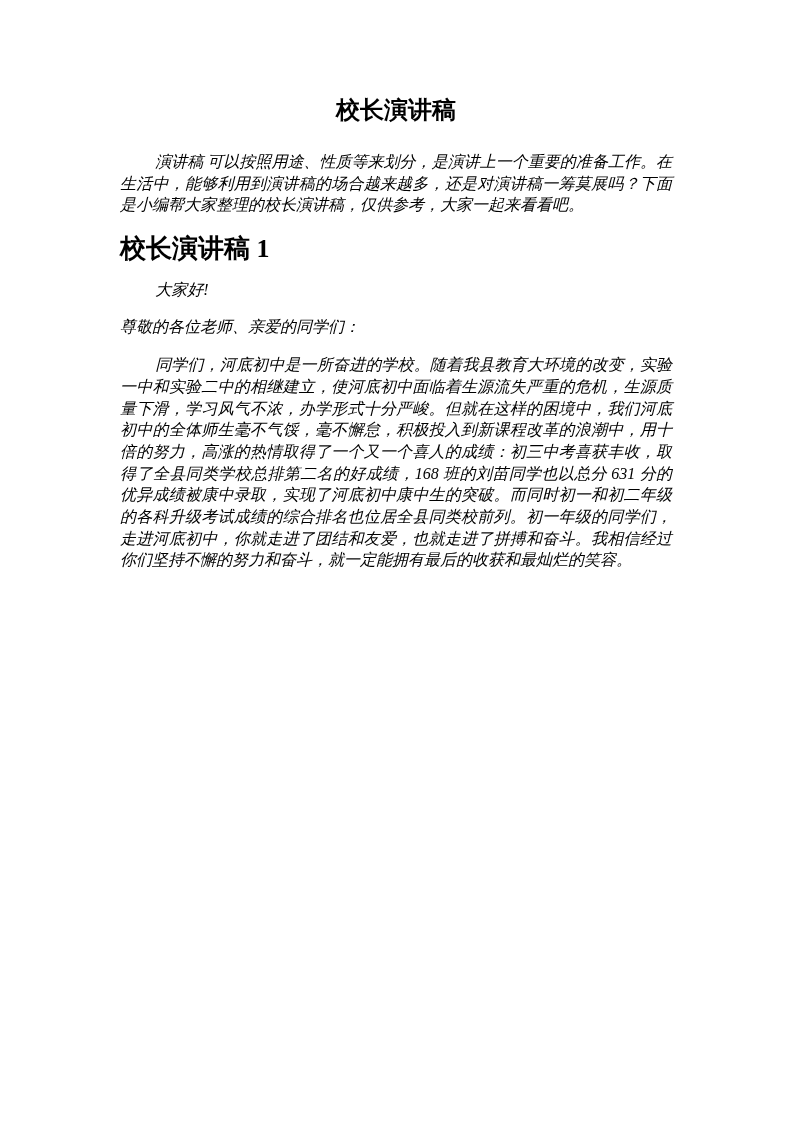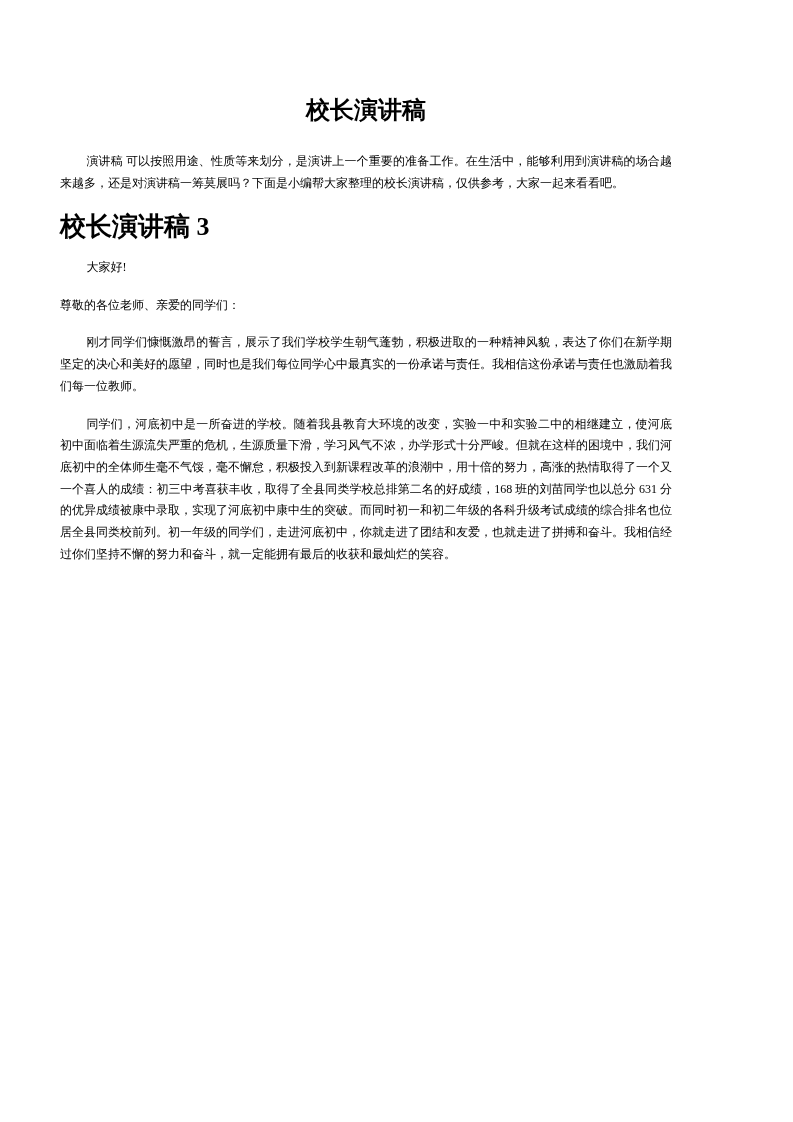--- a/index.html
+++ b/index.html
@@ -11,64 +11,64 @@
     width: 793px;
     height: 1122px;
     overflow: hidden;
     font-family: "Liberation Serif", "DejaVu Serif", serif;
     color: #000000;
   }
   .page {
     box-sizing: border-box;
     width: 793px;
     height: 1122px;
-    padding: 96px 121px 0 60px;
+    padding: 96px 121px 0 120px;
     background: #ffffff;
   }
   .doc-title {
     font-size: 24px;
     font-weight: bold;
     text-align: center;
     line-height: 1.2;
     margin: 0 0 26px 0;
   }
   .section-heading {
     font-size: 26px;
     font-weight: bold;
     text-align: left;
     line-height: 1.3;
     margin: 9px 0 13px 0;
   }
   .para {
-    font-size: 12px;
+    font-size: 16px;
     line-height: 21.7px;
     text-align: justify;
     text-justify: inter-ideograph;
     margin: 0 0 16px 0;
     word-break: break-all;
+    font-style: italic;
   }
   .indent {
     text-indent: 2.2em;
   }
 </style>
 </head>
 <body>
 
 <div class="page">
 
   <h1 class="doc-title">校长演讲稿</h1>
 
   <p class="para indent">演讲稿 可以按照用途、性质等来划分，是演讲上一个重要的准备工作。在生活中，能够利用到演讲稿的场合越来越多，还是对演讲稿一筹莫展吗？下面是小编帮大家整理的校长演讲稿，仅供参考，大家一起来看看吧。</p>
 
-  <h2 class="section-heading">校长演讲稿 3</h2>
+  <h2 class="section-heading">校长演讲稿 1</h2>
 
   <p class="para indent">大家好!</p>
 
   <p class="para">尊敬的各位老师、亲爱的同学们：</p>
 
-  <p class="para indent">刚才同学们慷慨激昂的誓言，展示了我们学校学生朝气蓬勃，积极进取的一种精神风貌，表达了你们在新学期坚定的决心和美好的愿望，同时也是我们每位同学心中最真实的一份承诺与责任。我相信这份承诺与责任也激励着我们每一位教师。</p>
 
 
 
   <p class="para indent">同学们，河底初中是一所奋进的学校。随着我县教育大环境的改变，实验一中和实验二中的相继建立，使河底初中面临着生源流失严重的危机，生源质量下滑，学习风气不浓，办学形式十分严峻。但就在这样的困境中，我们河底初中的全体师生毫不气馁，毫不懈怠，积极投入到新课程改革的浪潮中，用十倍的努力，高涨的热情取得了一个又一个喜人的成绩：初三中考喜获丰收，取得了全县同类学校总排第二名的好成绩，168 班的刘苗同学也以总分 631 分的优异成绩被康中录取，实现了河底初中康中生的突破。而同时初一和初二年级的各科升级考试成绩的综合排名也位居全县同类校前列。初一年级的同学们，走进河底初中，你就走进了团结和友爱，也就走进了拼搏和奋斗。我相信经过你们坚持不懈的努力和奋斗，就一定能拥有最后的收获和最灿烂的笑容。</p>
 
 
 </div>
 
 </body></html>

